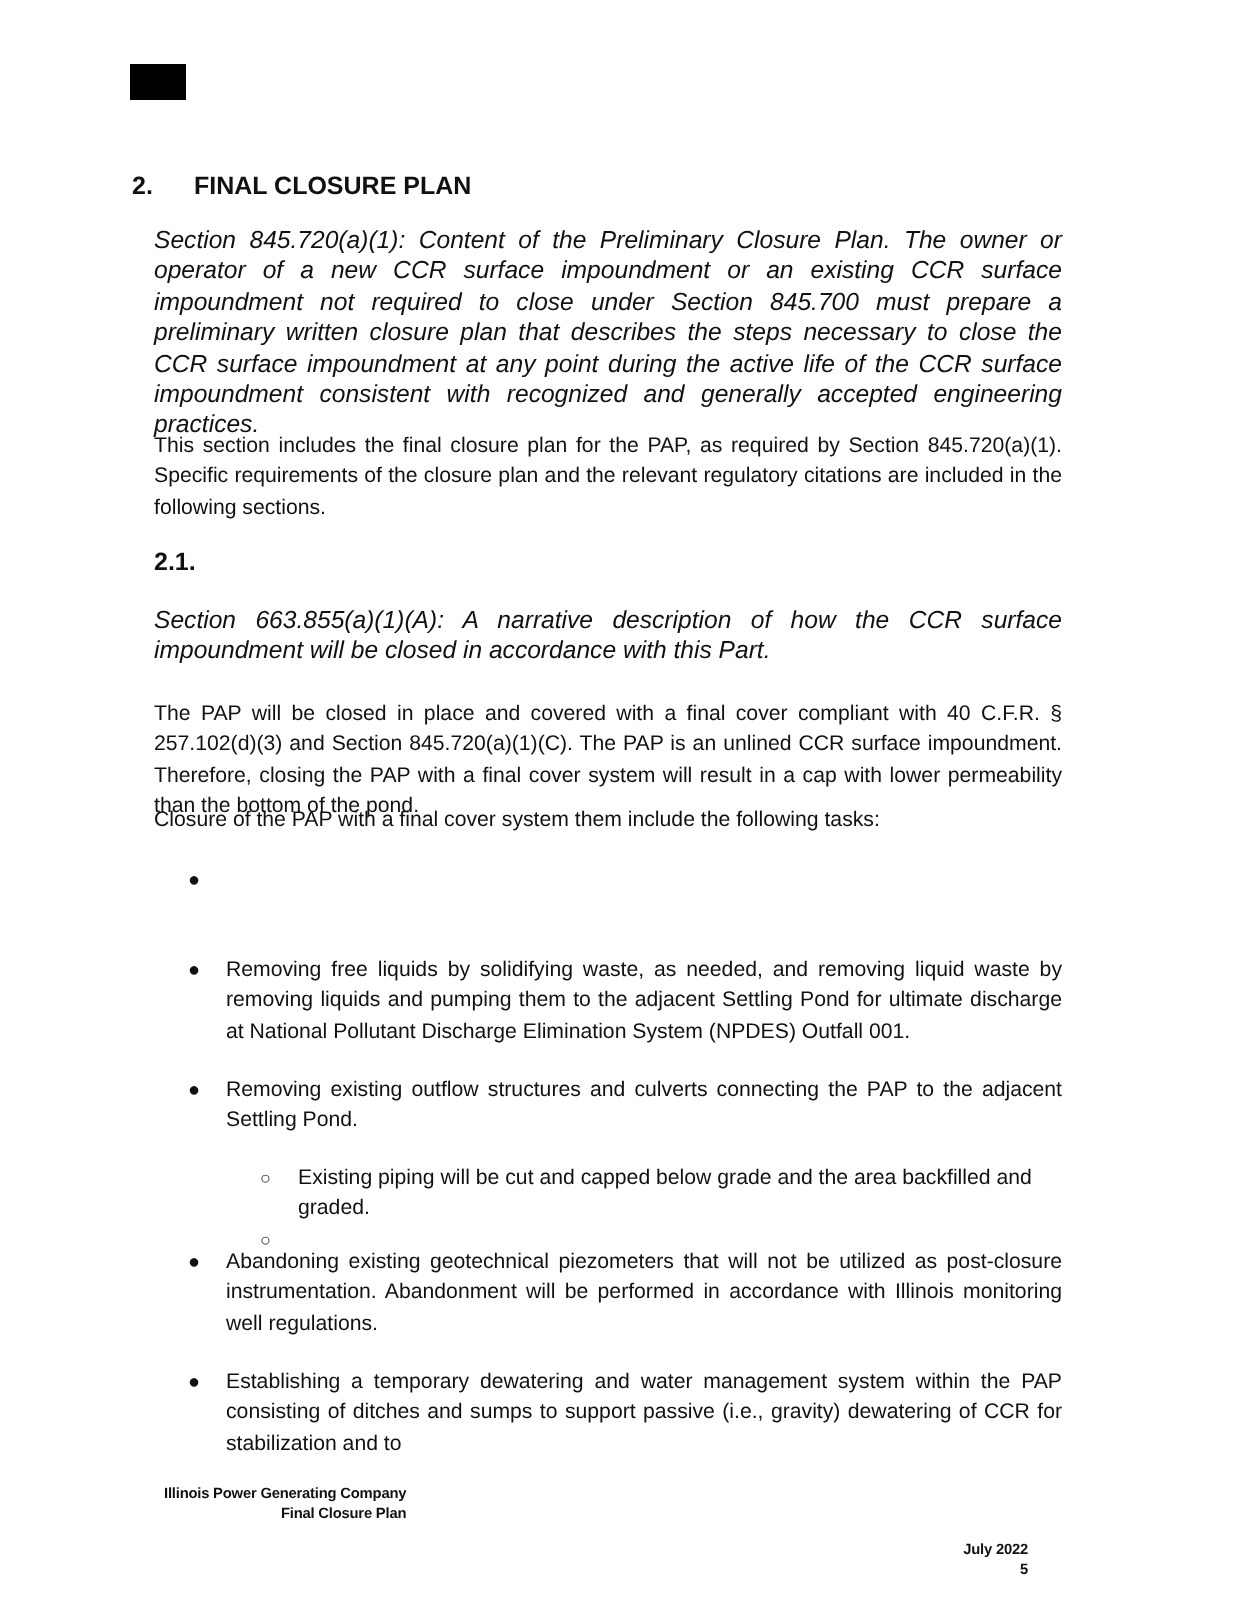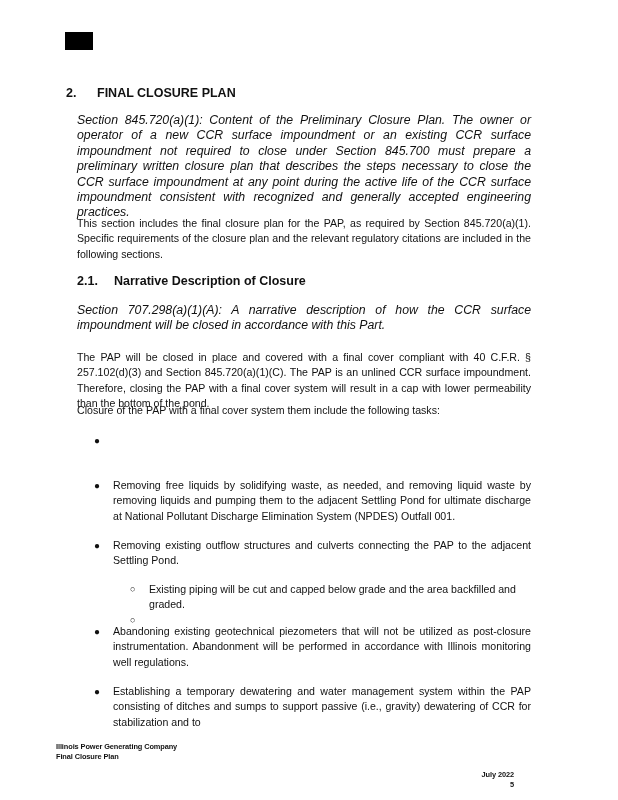--- a/index.html
+++ b/index.html
@@ -12,45 +12,44 @@
   .h2 .num { width: 37px; }
   .para { left: 77px; width: 454px; font-size: 10.6px; line-height: 15.3px; text-align: justify; }
   .ital { font-style: italic; font-size: 12.3px; line-height: 15.4px; }
   .ital .cite { }
   .bullet-list { position: absolute; left: 77px; width: 454px; margin: 0; padding: 0; list-style: none; font-size: 10.6px; line-height: 15.3px; }
   .bullet { position: relative; padding-left: 36px; text-align: justify; }
   .bullet .dot { position: absolute; left: 17px; top: 0; font-size: 10px; }
   .sub { position: relative; padding-left: 72px; }
   .sub .circ { position: absolute; left: 53px; top: 0; font-size: 9px; }
   .footer { position: absolute; top: 742px; font-size: 7.4px; font-weight: bold; line-height: 9.5px; letter-spacing: -0.1px; }
-  .footer.left { left: 56px; }
+  .footer.left { left: 82px; text-align: right; }
   .footer.right { left: 476px; width: 38px; text-align: right; margin-top: 28px; }
 </style>
 </head>
 <body>
 
 <div class="logo-block"></div>
 
 <div class="abs h1">
   <span class="num">2.</span>
   <span>FINAL CLOSURE PLAN</span>
 </div>
 
 <div class="abs para ital" style="top:113px;">
   <span class="cite">Section 845.720(a)(1):</span><span> Content of the Preliminary Closure Plan. The owner or operator of a new CCR surface impoundment or an existing CCR surface impoundment not required to close under Section 845.700 must prepare a preliminary written closure plan that describes the steps necessary to close the CCR surface impoundment at any point during the active life of the CCR surface impoundment consistent with recognized and generally accepted engineering practices.</span>
 </div>
 
 <div class="abs para" style="top:216px;">This section includes the final closure plan for the PAP, as required by Section 845.720(a)(1). Specific requirements of the closure plan and the relevant regulatory citations are included in the following sections.</div>
 
 <div class="abs h2">
   <span class="num">2.1.</span>
-  <span>Narrative Description of Closure</span>
 </div>
 
-<div class="abs para ital" style="top:303px;">Section 707.298(a)(1)(A): A narrative description of how the CCR surface impoundment will be closed in accordance with this Part.</div>
+<div class="abs para ital" style="top:303px;">Section 663.855(a)(1)(A): A narrative description of how the CCR surface impoundment will be closed in accordance with this Part.</div>
 
 <div class="abs para" style="top:350px;">The PAP will be closed in place and covered with a final cover compliant with 40 C.F.R. § 257.102(d)(3) and Section 845.720(a)(1)(C). The PAP is an unlined CCR surface impoundment. Therefore, closing the PAP with a final cover system will result in a cap with lower permeability than the bottom of the pond.</div>
 
 <div class="abs para" style="top:403px;">Closure of the PAP with a final cover system them include the following tasks:</div>
 
 <ul class="bullet-list" style="top:433px;">
   <li class="bullet">
     <span class="dot">●</span>
   </li>
 </ul>

